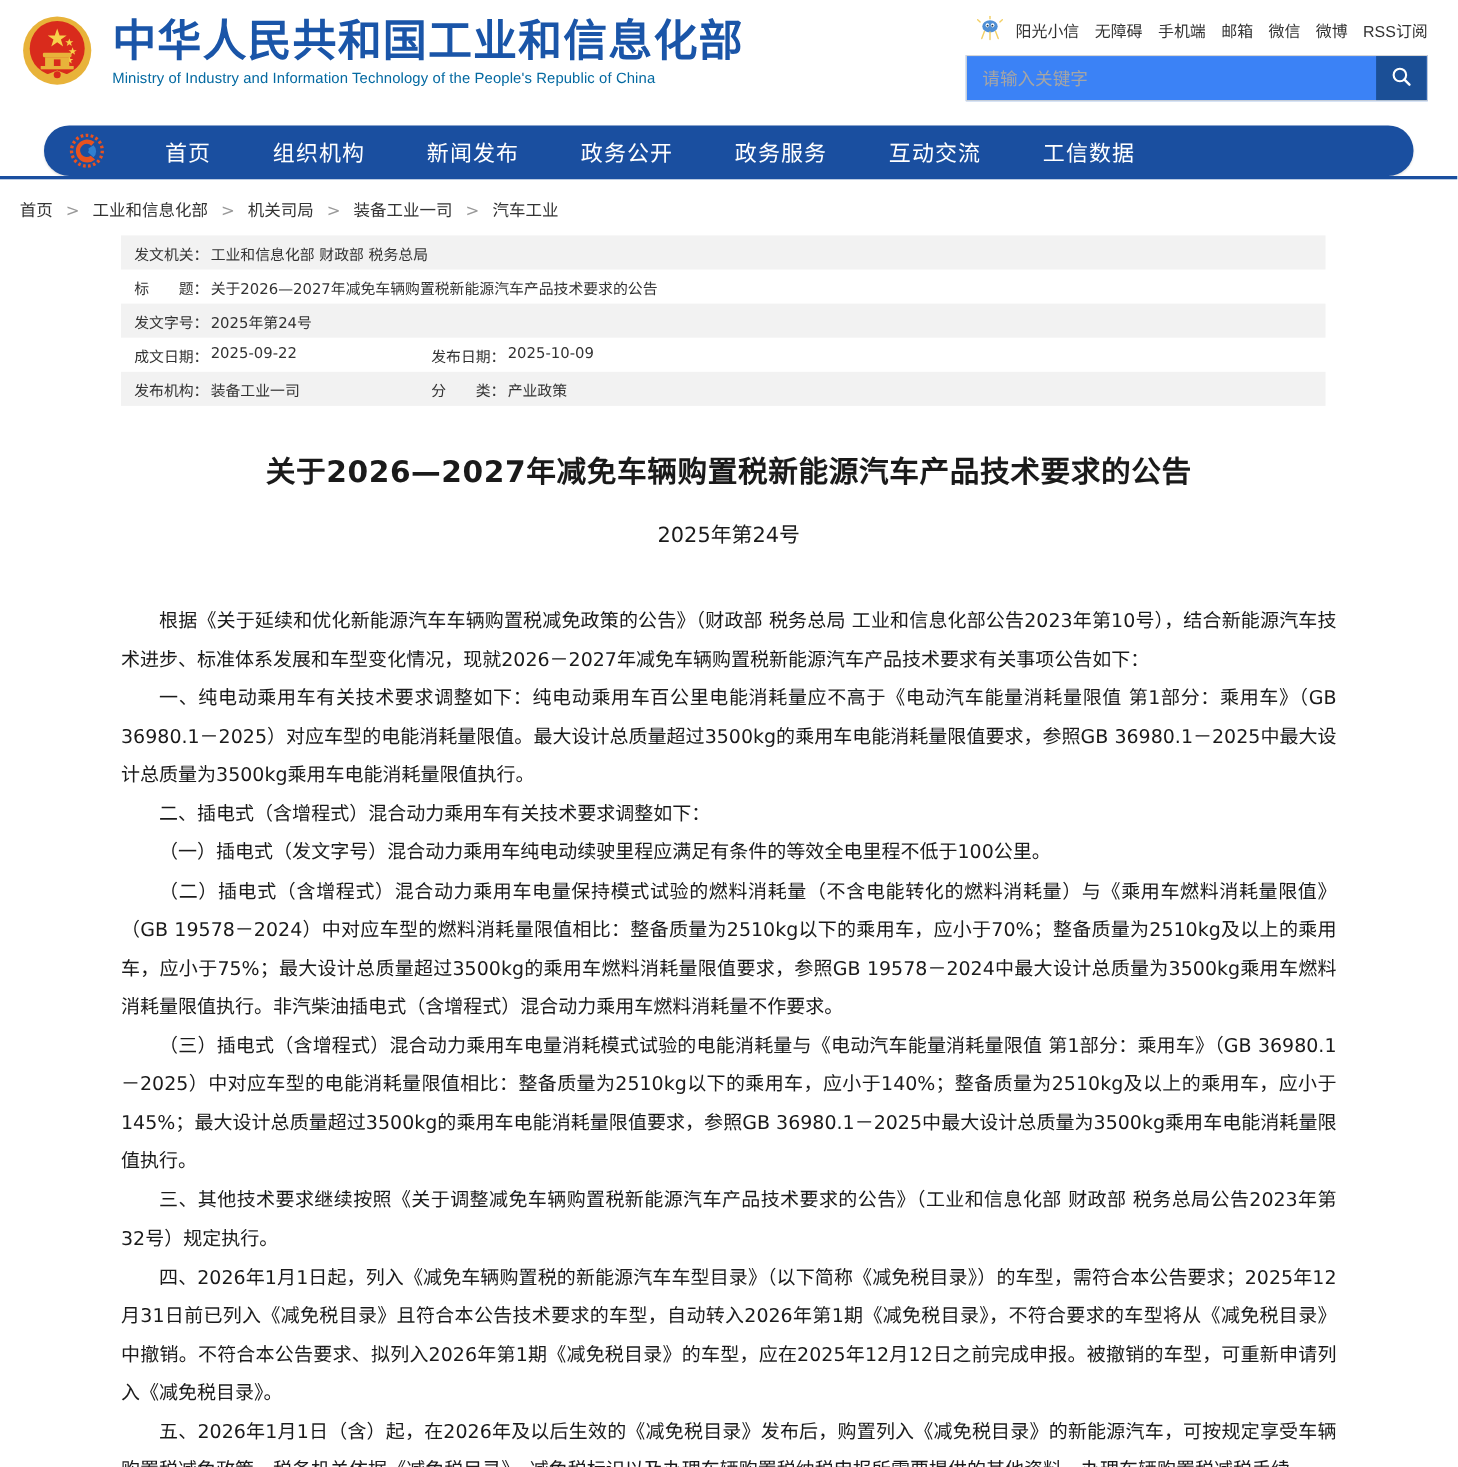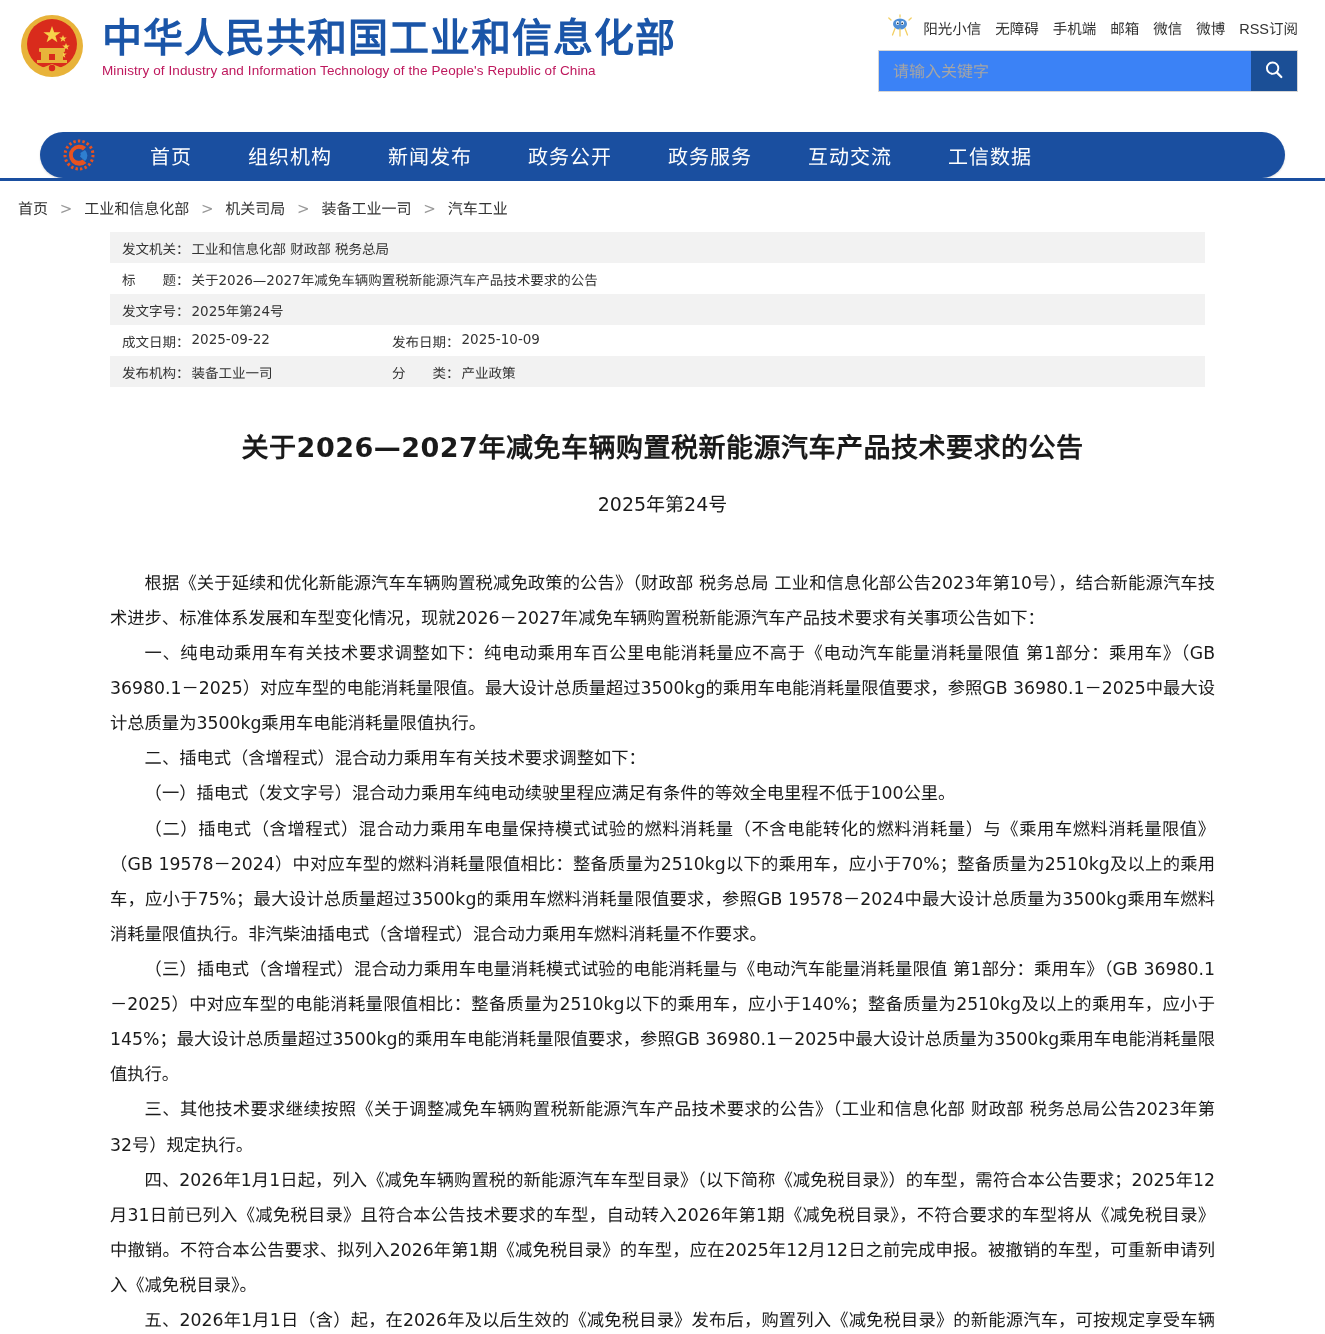--- a/index.html
+++ b/index.html
@@ -13,21 +13,21 @@
     min-height: 1334px;
     font-family: "Liberation Sans", "DejaVu Sans", sans-serif;
     color: #222;
     position: relative;
     overflow: hidden;
   }
 
   
   .header {
     position: relative;
-    height: 132px;
+    height: 114px;
     padding: 0 8px;
   }
   .brand {
     position: absolute;
     left: 18px;
     top: 12px;
     display: flex;
     align-items: center;
     gap: 16px;
   }
@@ -41,21 +41,21 @@
     font-family: "DejaVu Sans", "Liberation Sans", sans-serif;
     font-size: 40px;
     font-weight: bold;
     color: #1a55a8;
     letter-spacing: 1px;
     line-height: 1.15;
     white-space: nowrap;
   }
   .brand-en {
     font-size: 13.5px;
-    color: #be185d;
+    color: #0369a1;
     letter-spacing: 0.1px;
     white-space: nowrap;
   }
 
   .header-right {
     position: absolute;
     right: 27px;
     top: 10px;
     width: 420px;
   }

